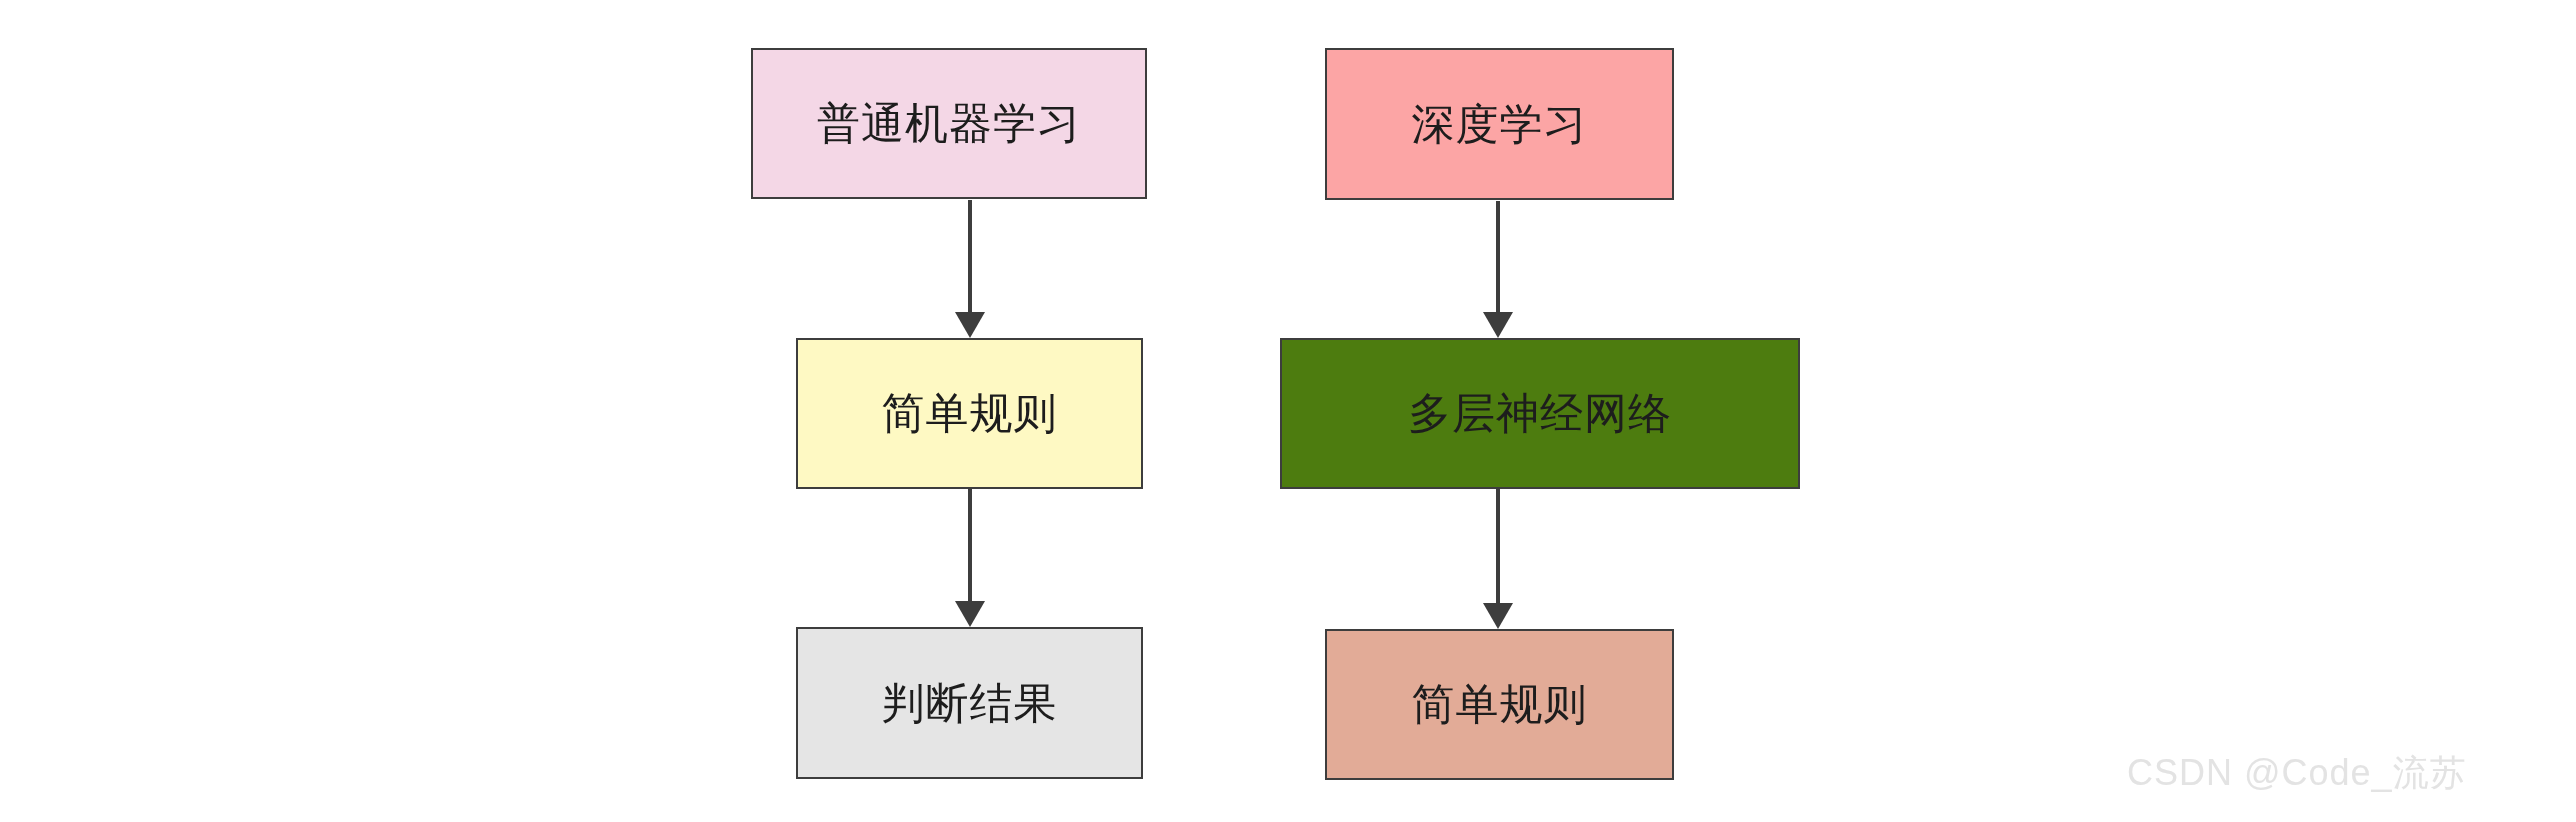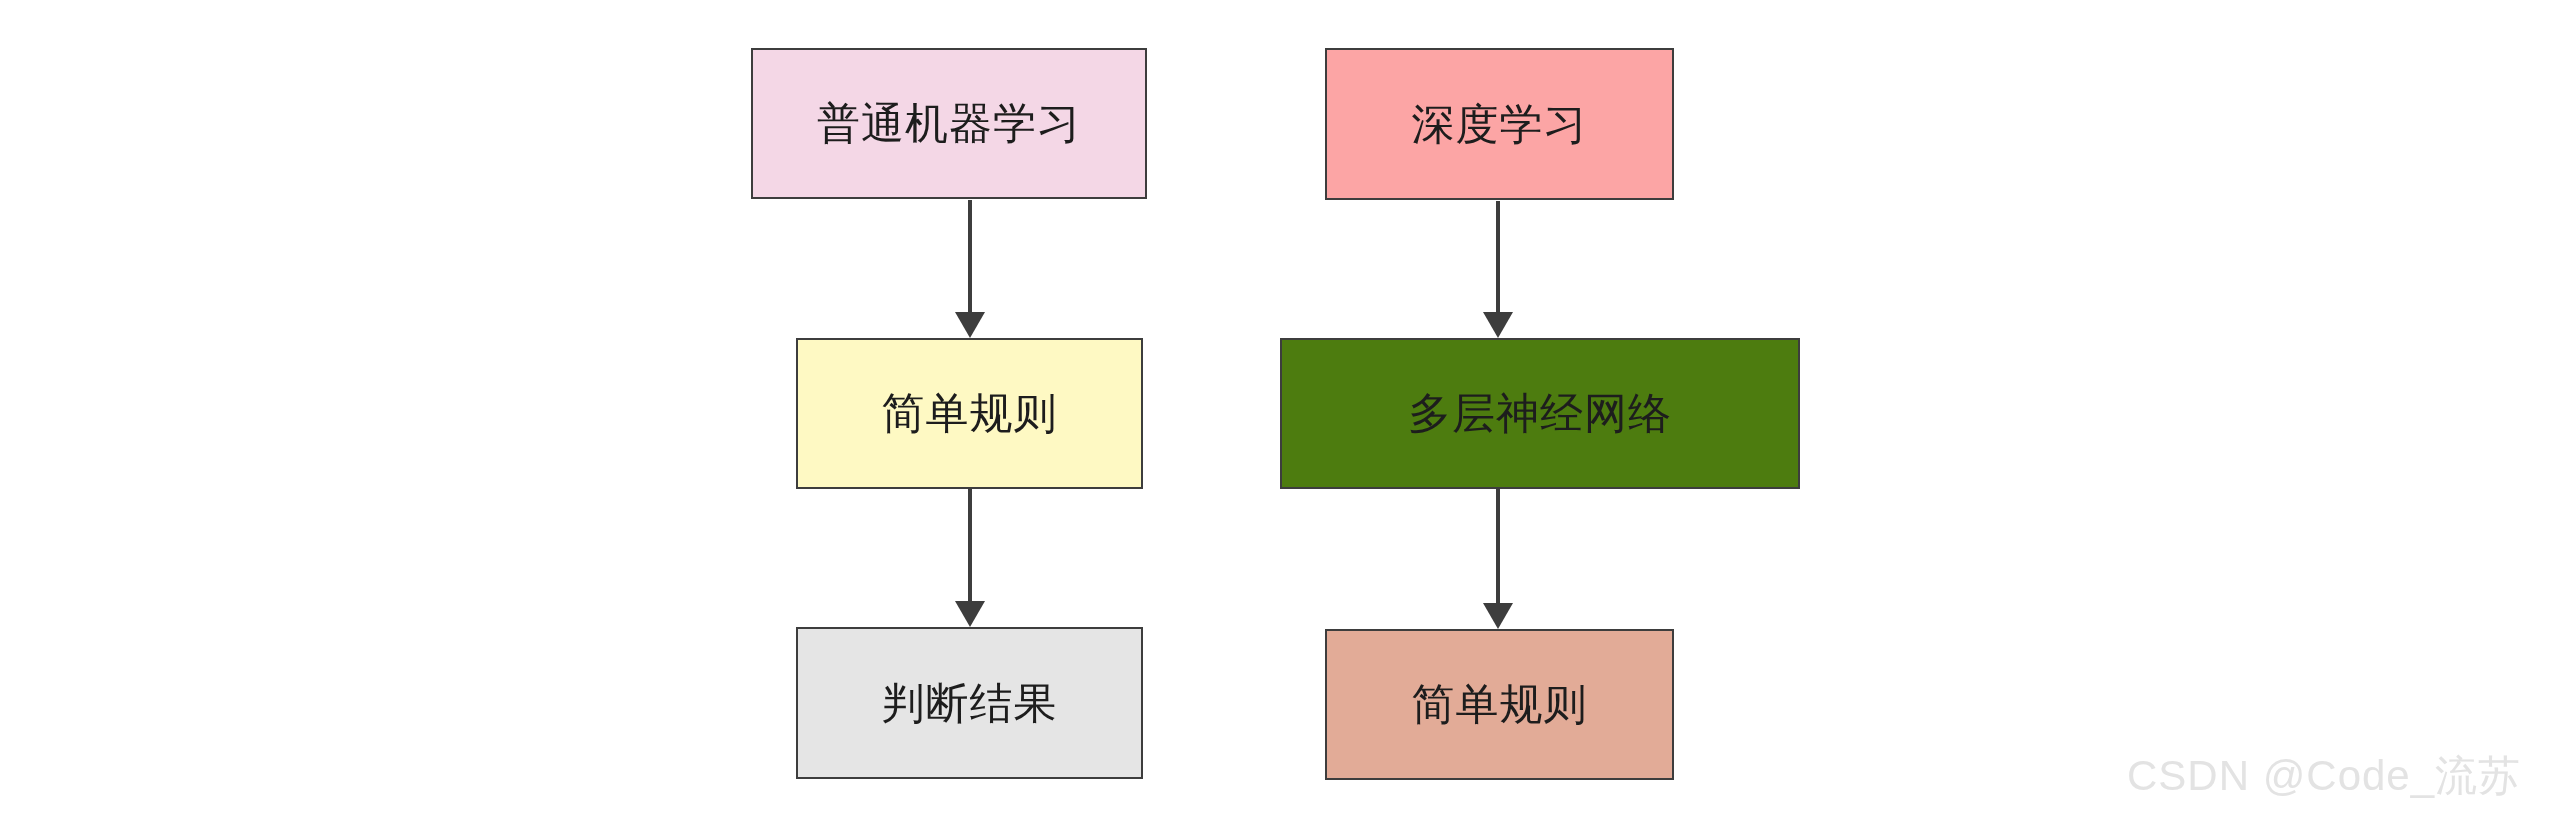--- a/index.html
+++ b/index.html
@@ -54,21 +54,21 @@
     width: 0;
     height: 0;
     border-left: 15.4px solid transparent;
     border-right: 15.4px solid transparent;
     border-top: 26px solid #3d3d3d;
     left: -13.5px;
   }
   #watermark {
     position: absolute;
     color: #e3e3e3;
-    font-size: 42px;
+    font-size: 36px;
     line-height: 1;
     white-space: nowrap;
     letter-spacing: 1px;
     user-select: none;
   }
 </style>
 </head>
 <body>
 
 <div id="canvas" style="background: rgb(255, 255, 255);">

